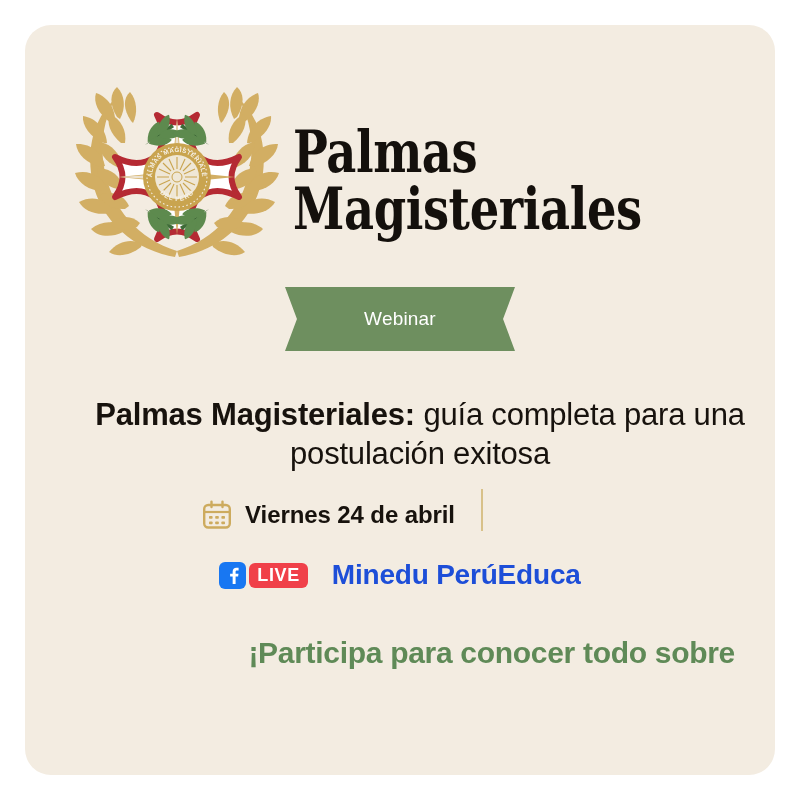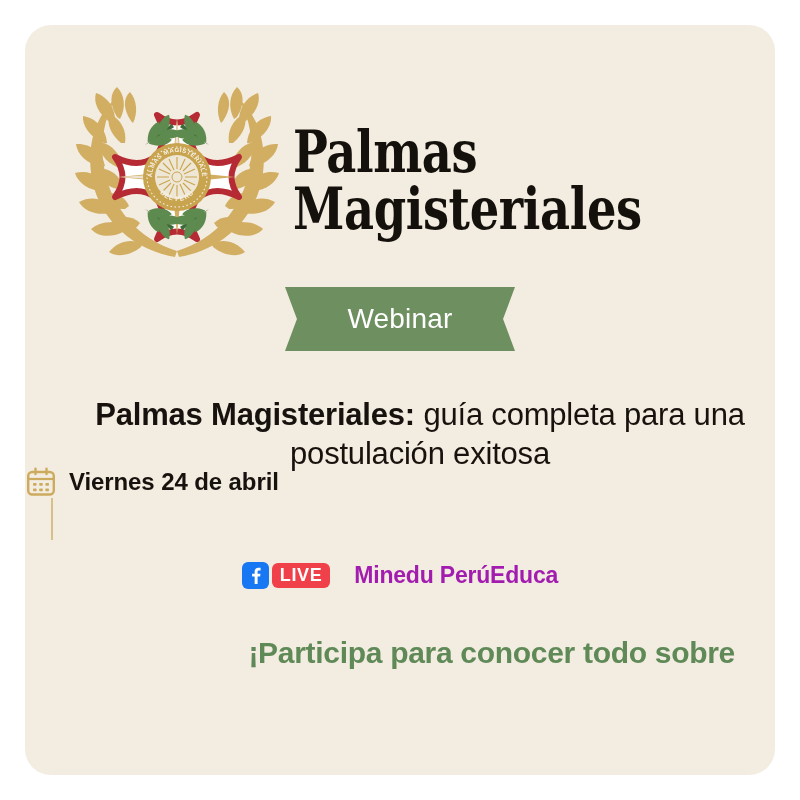--- a/index.html
+++ b/index.html
@@ -75,21 +75,21 @@
     height: 64px;
     background: #6e8f5f;
     display: flex;
     align-items: center;
     justify-content: center;
     -webkit-clip-path: polygon(0 0, 100% 0, 100% 100%, 0 100%, 5.2% 50%);
     clip-path: polygon(0% 0%, 100% 0%, 94.8% 50%, 100% 100%, 0% 100%, 5.2% 50%);
   }
   .ribbon-label {
     color: #ffffff;
-    font-size: 28px;
+    font-size: 19px;
     font-weight: 400;
     letter-spacing: 0.2px;
   }
 
   
   .headline {
     position: absolute;
     left: 0;
     top: 370px;
     width: 790px;
@@ -105,23 +105,22 @@
   .headline b { font-weight: 700; }
 
   
   .meta-row {
     position: absolute;
     left: 0;
     top: 450px;
     width: 660px;
     height: 56px;
     display: flex;
-    align-items: flex-start;
-    justify-content: center;
-    flex-direction: column;
+    align-items: flex-end;
+    justify-content: center;
   }
   .meta-item {
     display: flex;
     align-items: center;
   }
   .meta-icon { flex: none; display: block; }
   .meta-text {
     margin-left: 12px;
     font-size: 24px;
     font-weight: 700;
@@ -170,23 +169,23 @@
     align-items: center;
     justify-content: center;
     padding: 0 8px;
     margin-left: 3px;
     flex: none;
     line-height: 1;
     box-sizing: border-box;
   }
   .live-channel {
     margin-left: 24px;
-    font-size: 23px;
+    font-size: 28px;
     font-weight: 700;
-    color: #a21caf;
+    color: #1d4ed8;
     letter-spacing: -0.2px;
     white-space: nowrap;
   }
 
   
   .cta {
     position: absolute;
     left: 0;
     top: 608px;
     width: 750px;

